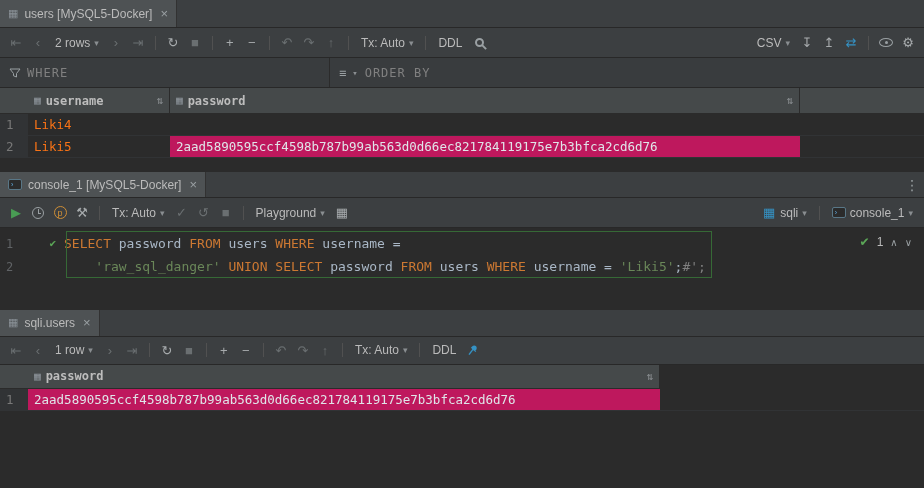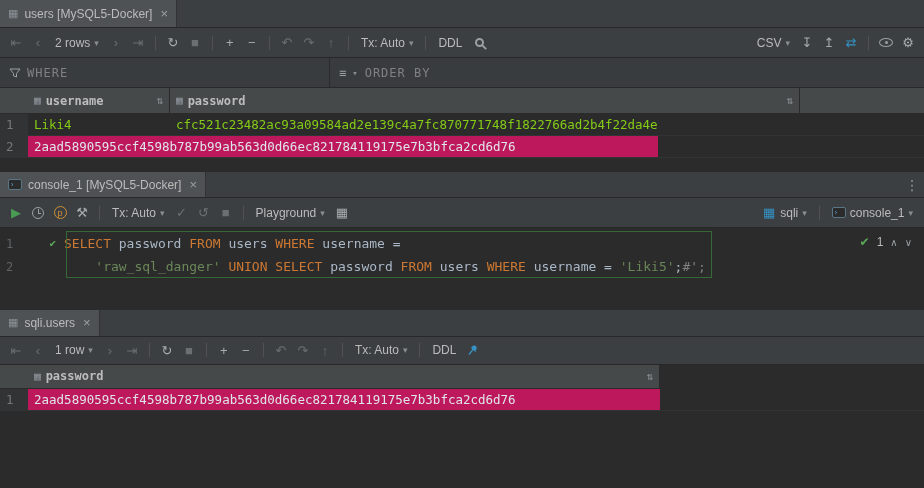--- a/index.html
+++ b/index.html
@@ -46,21 +46,21 @@
   .ffield.right { flex:1; }
 
   
   .ghead { height:26px; flex:none; background:#45494a; display:flex; border-bottom:1px solid #2b2b2b; }
   .ghead.h24 { height:24px; }
   .hcell { display:flex; align-items:center; gap:5px; padding:0 6px; color:#bdbdbd; font-family:"DejaVu Sans Mono", monospace; font-size:12px; font-weight:bold; border-right:1px solid #2b2b2b; }
   .hcell .sort { margin-left:auto; color:#8a8e91; font-weight:normal; font-size:11px; }
   .hfill { flex:1; background:#45494a; }
   .grow { height:22px; flex:none; display:flex; border-bottom:1px solid #313335; font-family:"DejaVu Sans Mono", monospace; font-size:12.5px; }
   .gnum { width:28px; flex:none; background:#313335; color:#787878; padding:3px 0 0 6px; }
-  .gcell { padding:3px 0 0 6px; color:#84cc16; white-space:pre; overflow:hidden; }
+  .gcell { padding:3px 0 0 6px; color:#f97316; white-space:pre; overflow:hidden; }
   .w-user { width:142px; flex:none; }
   .w-pass { width:630px; flex:none; }
   .w-pass2 { width:632px; flex:none; }
   .gfill { flex:1; }
   .sel { background:#be185d; color:#e0e5e9; }
   .spacer-dark { background:#2b2b2b; flex:none; }
   .ticon { color:#8a9197; font-size:11px; }
 
   
   .editor { flex:1; background:#2b2b2b; position:relative; font-family:"DejaVu Sans Mono", monospace; font-size:13px; padding-top:4px; }
@@ -160,25 +160,25 @@
     <div class="hcell w-pass">
       <span class="ticon">▦</span>
       <span>password</span>
       <span class="sort">⇅</span>
     </div>
     <div class="hfill"></div>
   </div>
   <div class="grow">
     <div class="gnum">1</div>
     <div class="gcell w-user">Liki4</div>
-    <div class="gcell w-pass">cfc521c23482ac93a09584ad2e139c4a7fc870771748f1822766ad2b4f22da4e</div>
     <div class="gfill"></div>
   </div>
   <div class="grow">
     <div class="gnum">2</div>
+    <div class="gcell w-user">Liki5</div>
     <div class="gcell w-pass sel">2aad5890595ccf4598b787b99ab563d0d66ec821784119175e7b3bfca2cd6d76</div>
     <div class="gfill"></div>
   </div>
   <div class="spacer-dark" style="height:14px;"></div>
 
   <div class="tabbar h26">
     <div class="tab active">
       <span class="console-ic">
           <span>›</span>
         </span>

